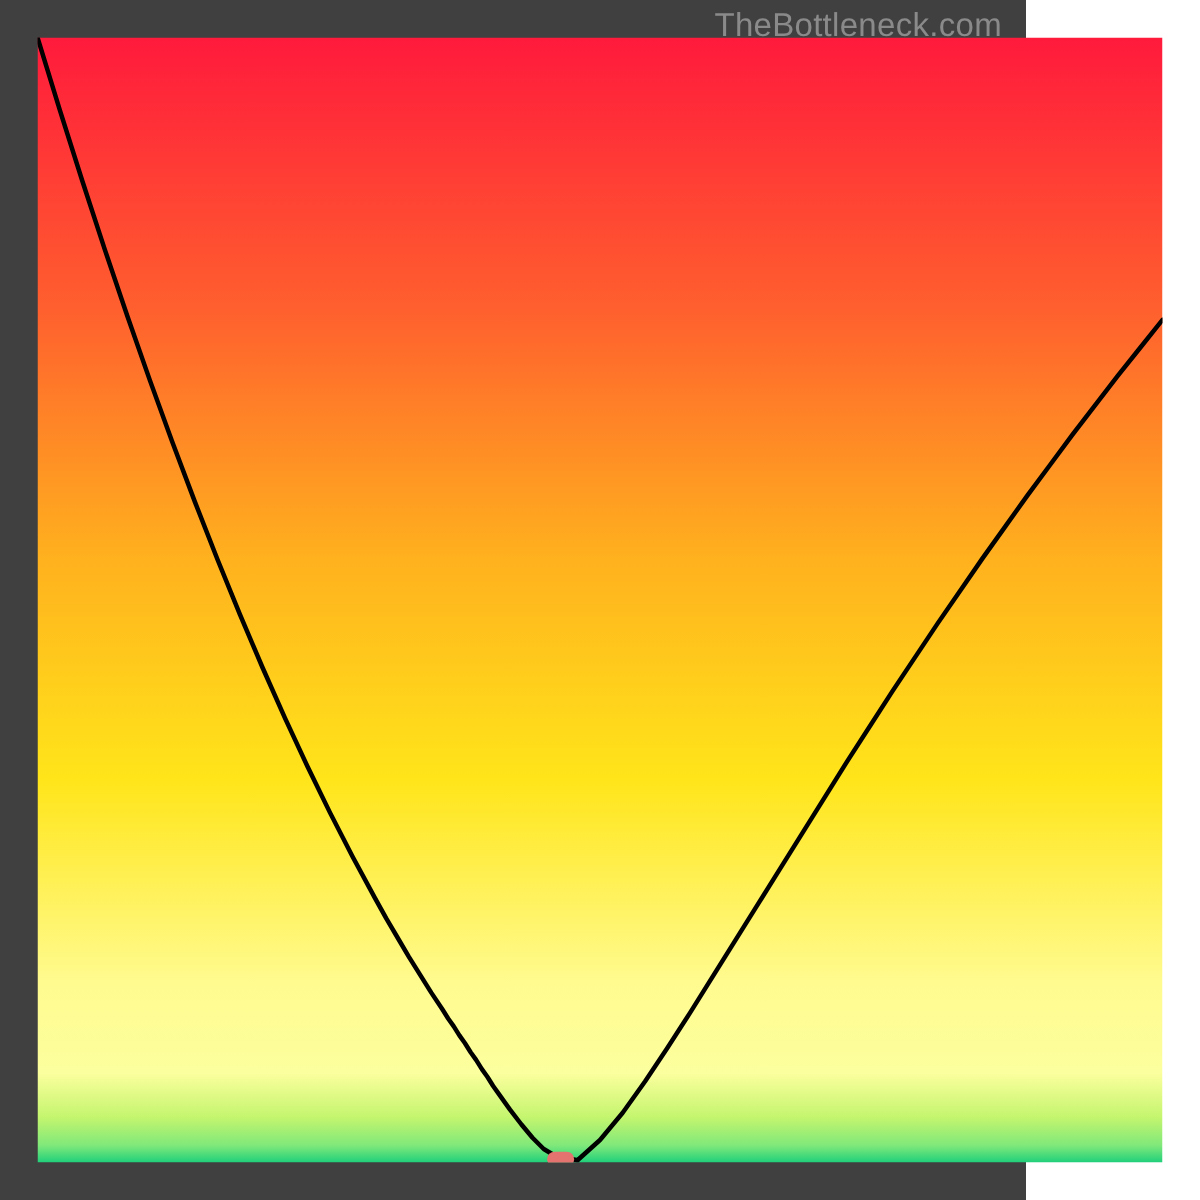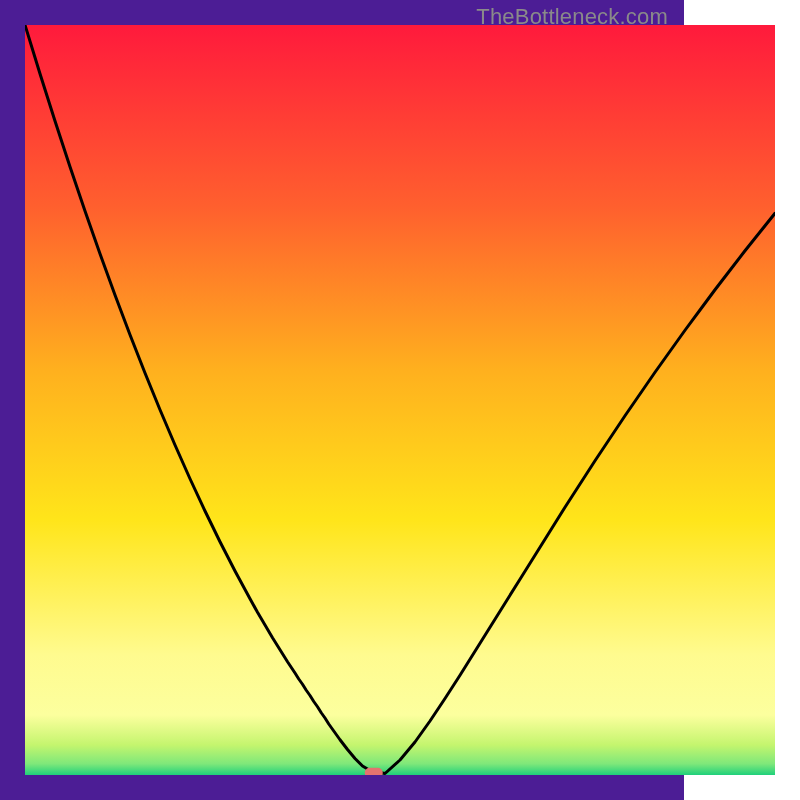--- a/index.html
+++ b/index.html
@@ -6,21 +6,21 @@
     margin: 0;
     padding: 0;
     width: 800px;
     height: 800px;
     overflow: hidden;
     font-family: Arial, Helvetica, sans-serif;
   }
   .frame {
     width: 684px;
     height: 800px;
-    background: #4c1d95;
+    background: #404040;
     position: relative;
     box-sizing: border-box;
     padding-left: 25px;
   }
   .watermark {
     position: absolute;
     top: 4px;
     right: 16px;
     color: #8a8a8a;
     font-size: 22px;

